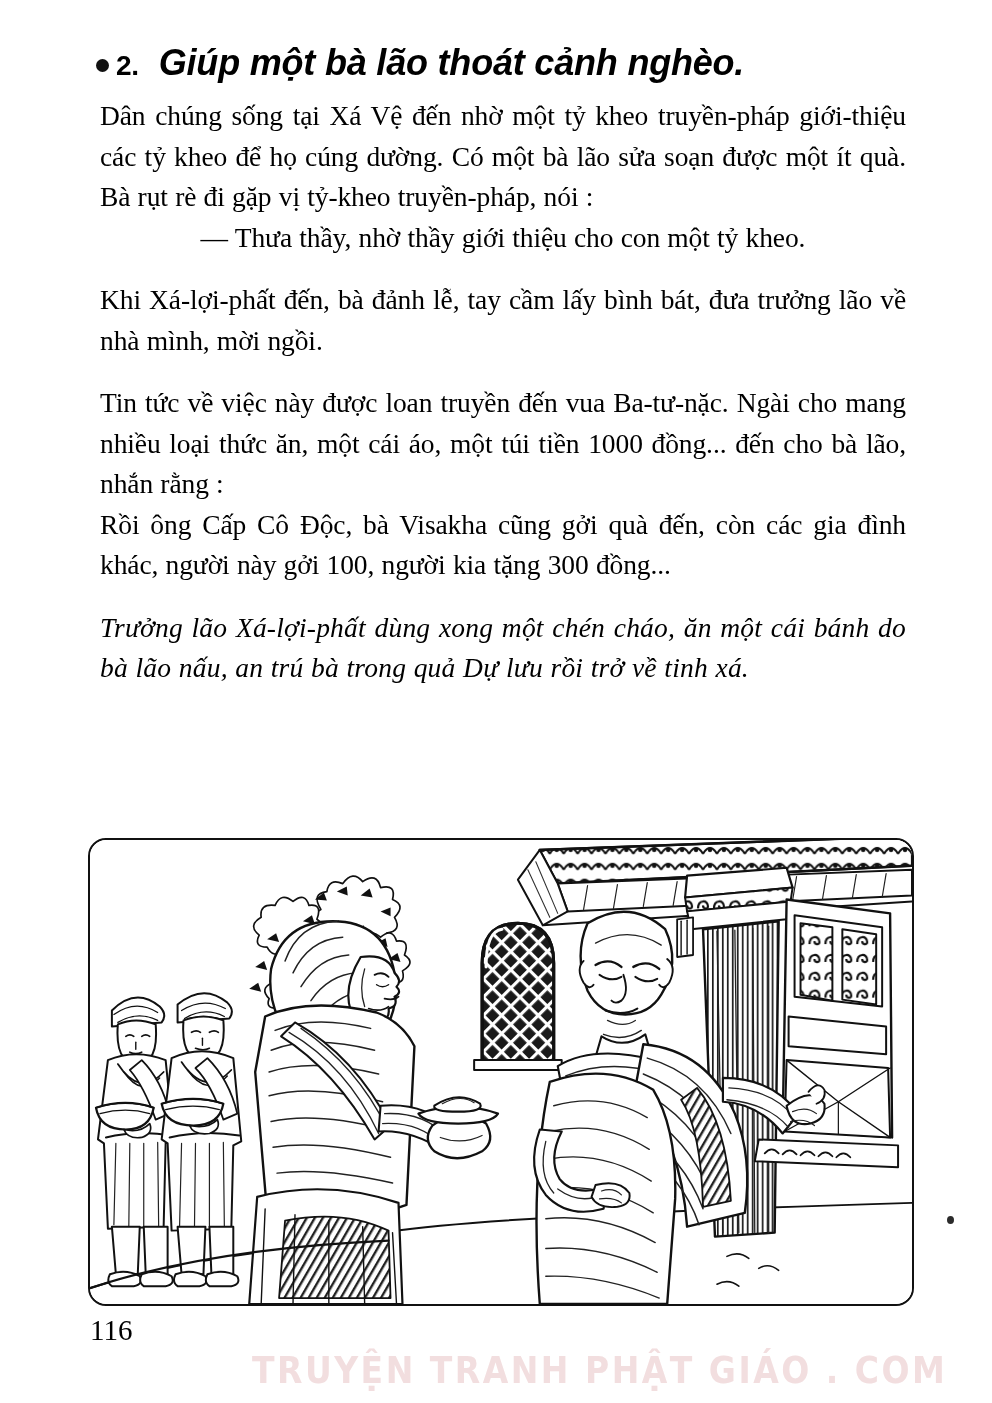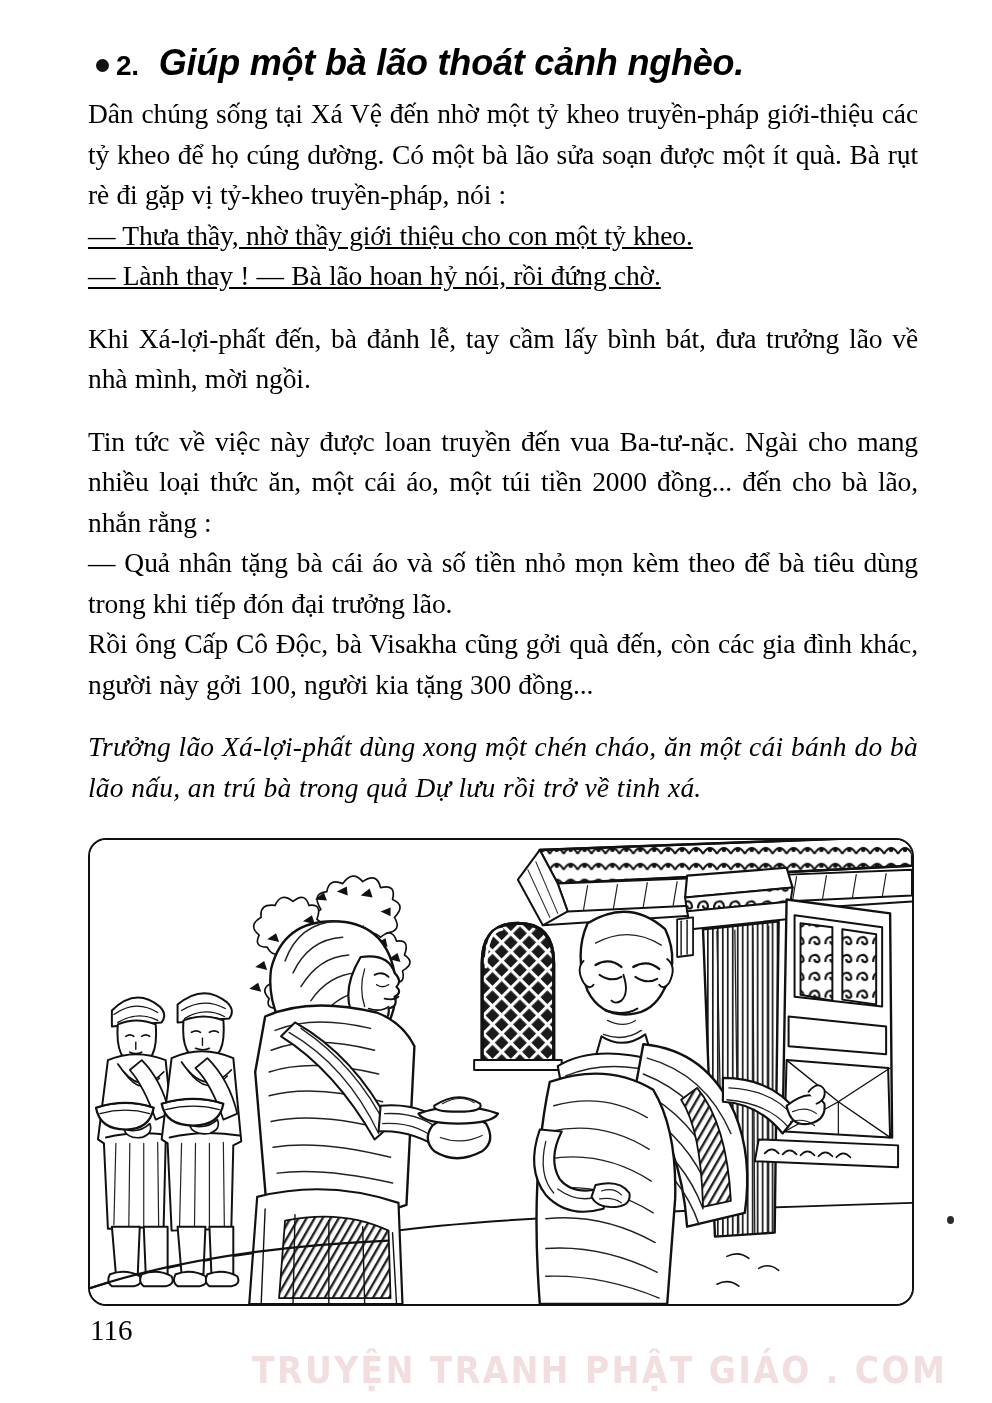--- a/index.html
+++ b/index.html
@@ -62,32 +62,31 @@
   .para {
     font-size: 27.5px;
     line-height: 40.5px;
     text-align: justify;
     text-justify: inter-word;
     margin: 0;
     letter-spacing: -0.1px;
     word-spacing: 0.5px;
   }
   .para.last-nofill {
-    text-align: left;
-    text-decoration: underline;
+    text-align: center;
   }
   .para.gap-before {
     margin-top: 22px;
   }
   .para.italic {
     font-style: italic;
     letter-spacing: 0.2px;
   }
   .block {
-    margin: 0;
+    margin: 12px;
   }
 
   
   .illus-wrap {
     position: absolute;
     left: 88px;
     top: 838px;
     width: 826px;
     height: 468px;
   }
@@ -148,24 +147,22 @@
 
     <div class="heading">
       <span class="heading-bullet"></span>
       <span class="heading-num">2.</span>
       <span class="heading-title">Giúp một bà lão thoát cảnh nghèo.</span>
     </div>
 
     <div class="block">
       <p class="para">Dân chúng sống tại Xá Vệ đến nhờ một tỷ kheo truyền-pháp giới-thiệu các tỷ kheo để họ cúng dường. Có một bà lão sửa soạn được một ít quà. Bà rụt rè đi gặp vị tỷ-kheo truyền-pháp, nói :</p>
       <p class="para last-nofill">— Thưa thầy, nhờ thầy giới thiệu cho con một tỷ kheo.</p>
-      <p class="para last-nofill">— Lành thay ! — Bà lão hoan hỷ nói, rồi đứng chờ.</p>
       <p class="para gap-before">Khi Xá-lợi-phất đến, bà đảnh lễ, tay cầm lấy bình bát, đưa trưởng lão về nhà mình, mời ngồi.</p>
-      <p class="para gap-before">Tin tức về việc này được loan truyền đến vua Ba-tư-nặc. Ngài cho mang nhiều loại thức ăn, một cái áo, một túi tiền 2000 đồng... đến cho bà lão, nhắn rằng :</p>
-      <p class="para">— Quả nhân tặng bà cái áo và số tiền nhỏ mọn kèm theo để bà tiêu dùng trong khi tiếp đón đại trưởng lão.</p>
+      <p class="para gap-before">Tin tức về việc này được loan truyền đến vua Ba-tư-nặc. Ngài cho mang nhiều loại thức ăn, một cái áo, một túi tiền 1000 đồng... đến cho bà lão, nhắn rằng :</p>
       <p class="para">Rồi ông Cấp Cô Độc, bà Visakha cũng gởi quà đến, còn các gia đình khác, người này gởi 100, người kia tặng 300 đồng...</p>
       <p class="para italic gap-before">Trưởng lão Xá-lợi-phất dùng xong một chén cháo, ăn một cái bánh do bà lão nấu, an trú bà trong quả Dự lưu rồi trở về tinh xá.</p>
     </div>
 
   </div>
 
   <div class="illus-wrap">
     <div class="illus-frame">
       <svg class="illus-svg" viewBox="0 0 826 468" preserveAspectRatio="none">
         <defs>

